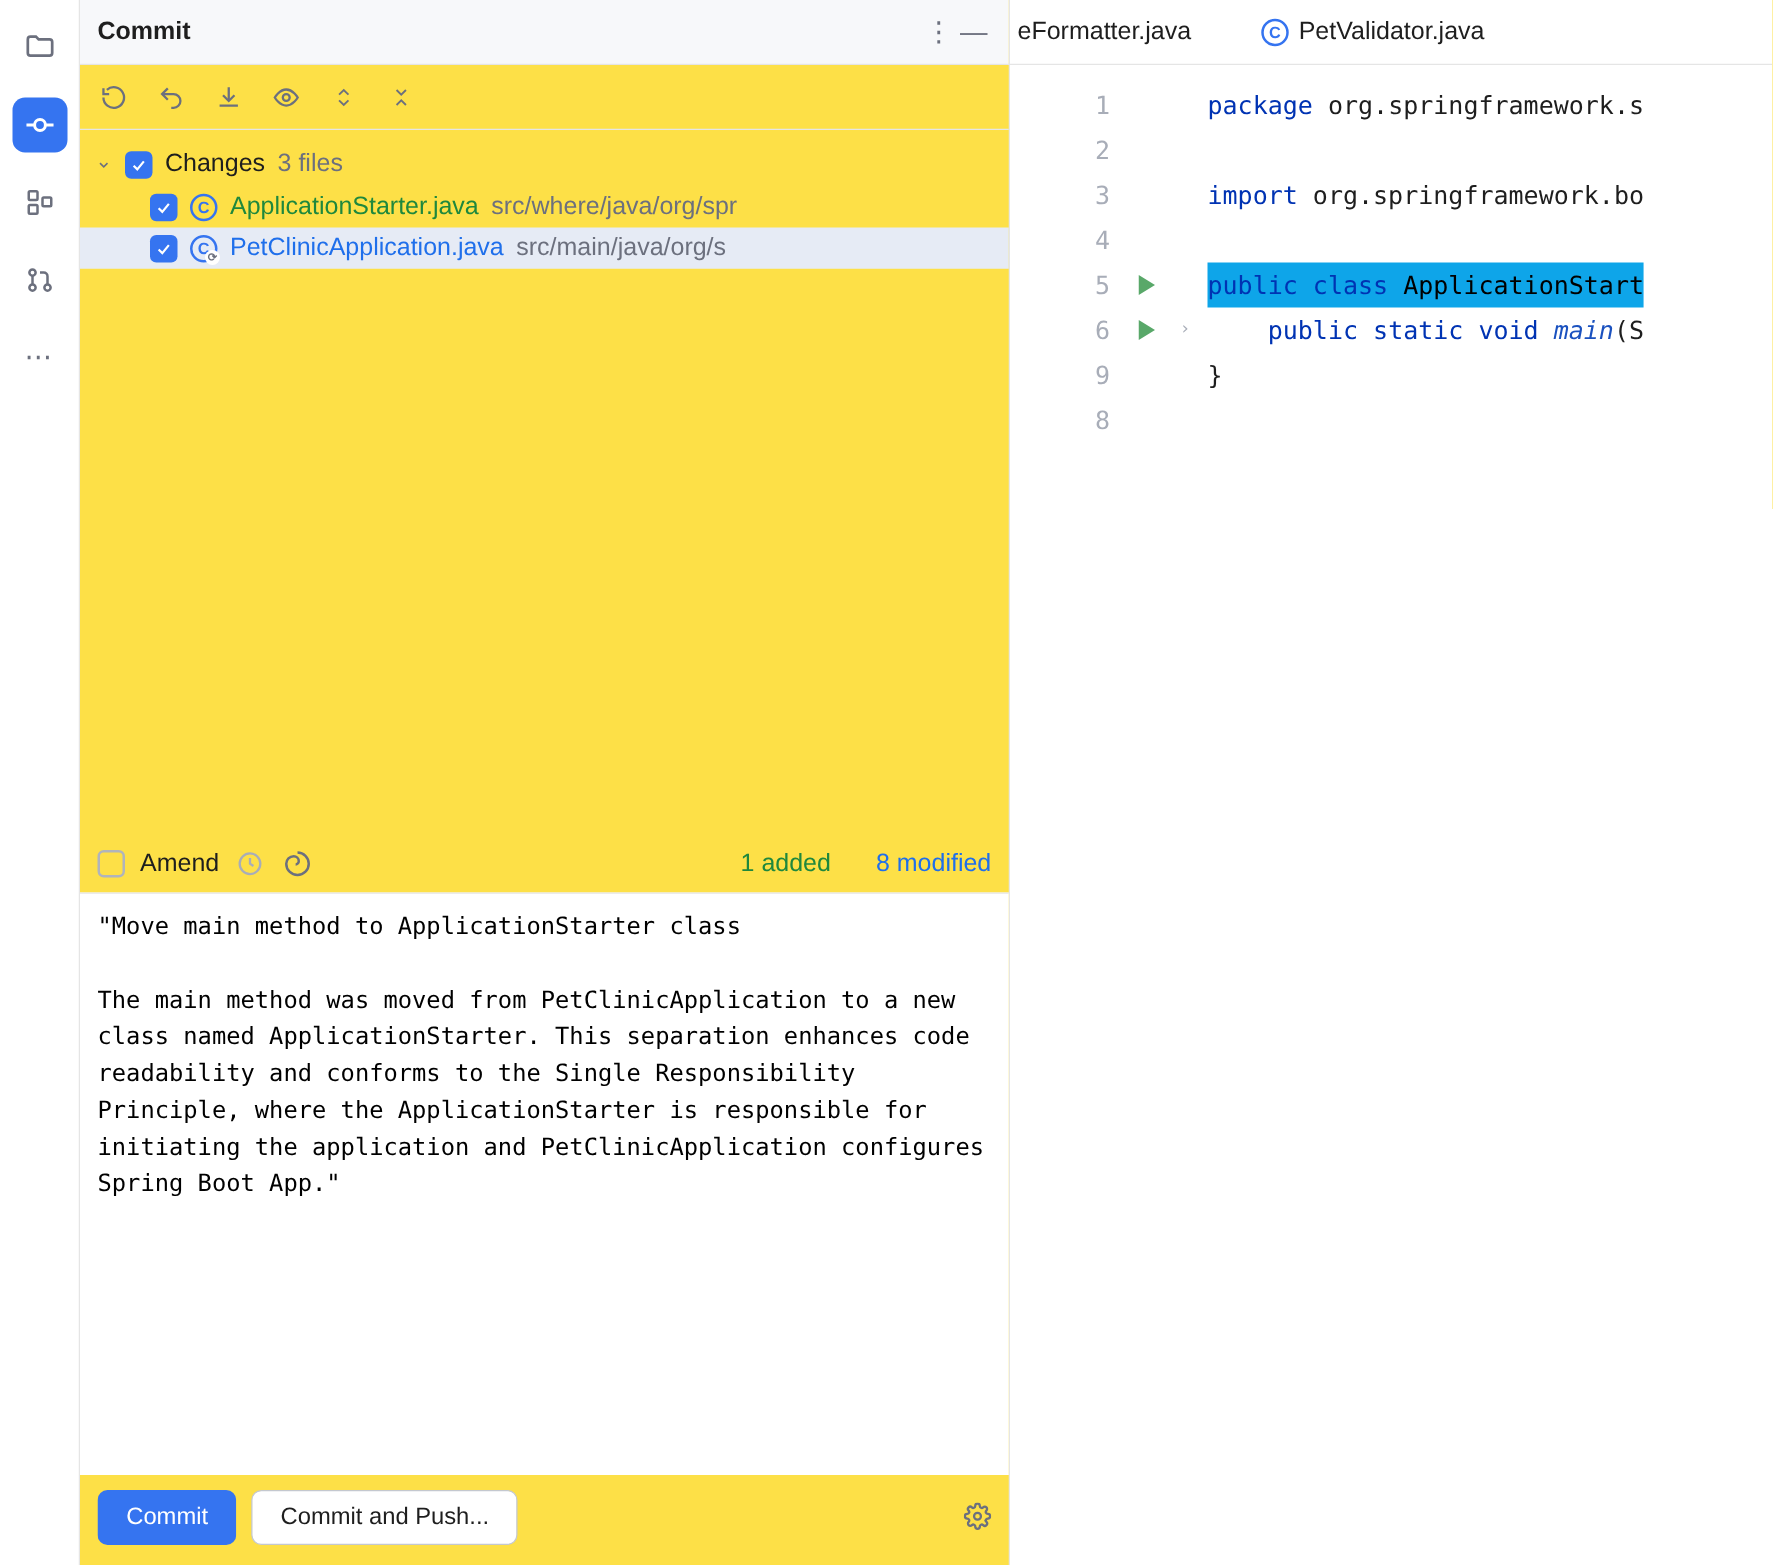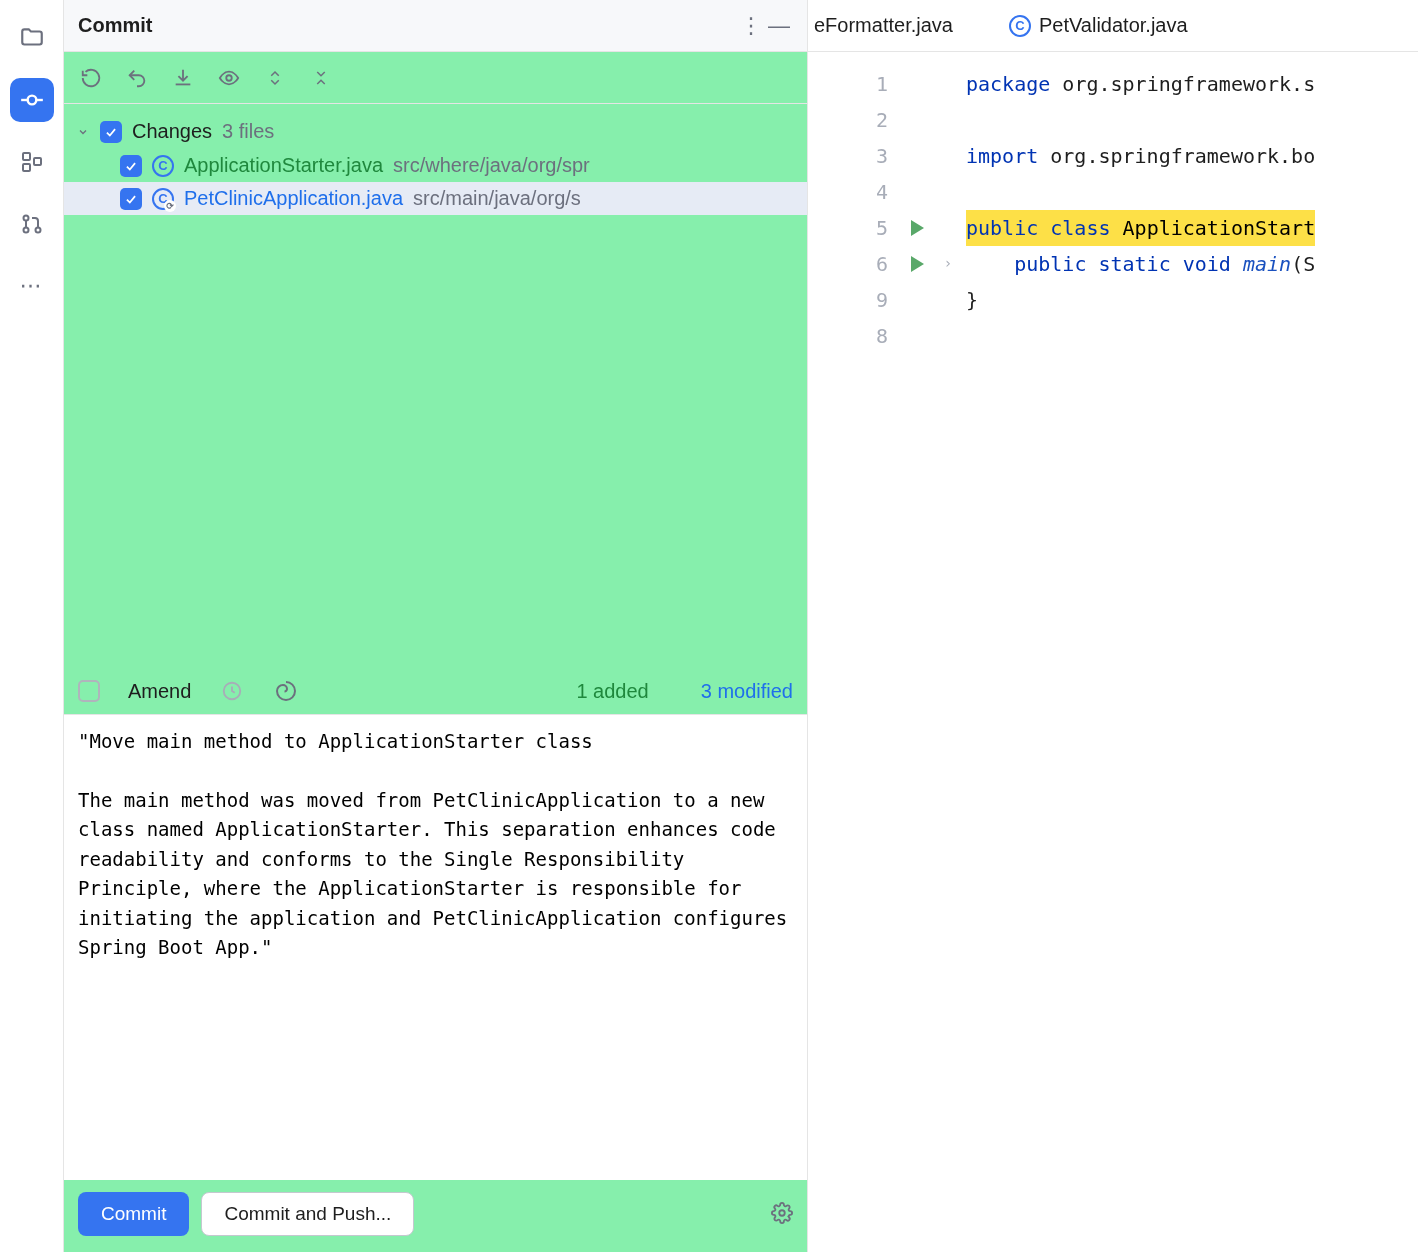--- a/index.html
+++ b/index.html
@@ -39,21 +39,21 @@
     .rail-btn svg { stroke: #6c707e; }
     .rail-btn.active svg { stroke: #fff; }
     .rail-more { color: #6c707e; font-size: 22px; letter-spacing: 2px; }
 
     
     .commit-panel {
       width: 744px;
       display: flex;
       flex-direction: column;
       border-right: 1px solid #e5e5e5;
-      background: #86efac;
+      background: #fde047;
     }
     .commit-header {
       height: 52px;
       display: flex;
       align-items: center;
       padding: 0 14px;
       border-bottom: 1px solid #e5e5e5;
       background: #f7f8fa;
     }
     .commit-header .title {
@@ -156,21 +156,21 @@
       color: #6c707e;
     }
     .file-name-added { color: #1f883d; }
     .file-name-modified { color: #1f6feb; }
     .file-path { color: #6c707e; }
 
     .amend-bar {
       display: flex;
       align-items: center;
       padding: 16px 14px 10px 14px;
-      gap: 28px;
+      gap: 12px;
     }
     .chk-empty {
       width: 22px;
       height: 22px;
       border-radius: 5px;
       border: 2px solid #b0b4bc;
       display: inline-block;
       flex-shrink: 0;
     }
     .amend-label { font-size: 20px; }
@@ -267,21 +267,21 @@
       padding-top: 14px;
       color: #a8adb8;
     }
     .fold-gutter .fg { height: 36px; display: flex; align-items: center; justify-content: center; font-size: 14px; }
     .code {
       padding: 14px 0 0 6px;
       white-space: pre;
       overflow: hidden;
     }
     .code .cl { height: 36px; }
-    .code .hl { background: #fde047; display: inline-block; min-width: 100%; }
+    .code .hl { background: #0ea5e9; display: inline-block; min-width: 100%; }
     .kw { color: #0033b3; }
     .ty { color: #000; }
     .mn { color: #1a51bf; font-style: italic; }
 
     .run-tri {
       width: 0; height: 0;
       border-left: 13px solid #59a869;
       border-top: 8px solid transparent;
       border-bottom: 8px solid transparent;
     }
@@ -425,21 +425,21 @@
           <polyline points="12 7 12 12 15 14"></polyline>
         </svg>
       </span>
     <span class="amend-icon">
         <svg width="24" height="24" viewBox="0 0 24 24" stroke="#6c707e" stroke-width="2" fill="none">
           <path d="M12 3a9 9 0 1 1-9 9 6 6 0 0 1 6-6 4 4 0 0 1 4 4 2.5 2.5 0 0 1-2.5 2.5"></path>
         </svg>
       </span>
     <span class="amend-spacer"></span>
     <span class="added-count">1 added</span>
-    <span class="modified-count">3 modified</span>
+    <span class="modified-count">8 modified</span>
   </div>
 
   <textarea class="commit-msg" style="">"Move main method to ApplicationStarter class
 
 The main method was moved from PetClinicApplication to a new class named ApplicationStarter. This separation enhances code readability and conforms to the Single Responsibility Principle, where the ApplicationStarter is responsible for initiating the application and PetClinicApplication configures Spring Boot App."</textarea>
 
   <div class="commit-footer">
     <button class="btn btn-primary">Commit</button>
     <button class="btn btn-secondary">Commit and Push...</button>
     <span class="footer-gear"><svg width="22" height="22" viewBox="0 0 24 24" stroke="#6c707e" stroke-width="2" fill="none">

